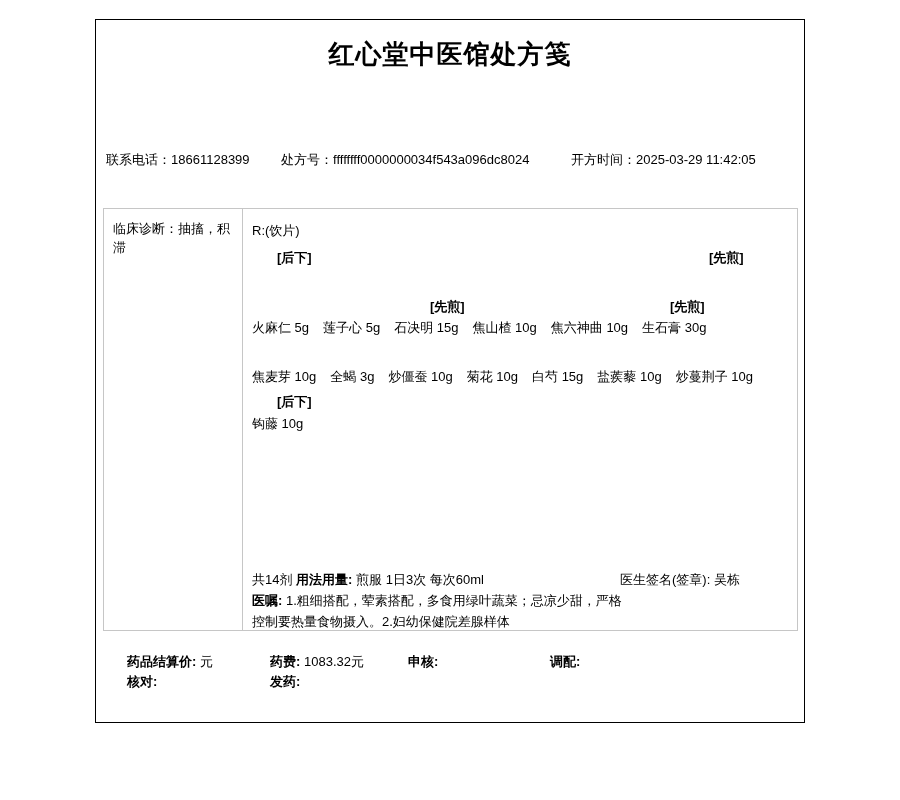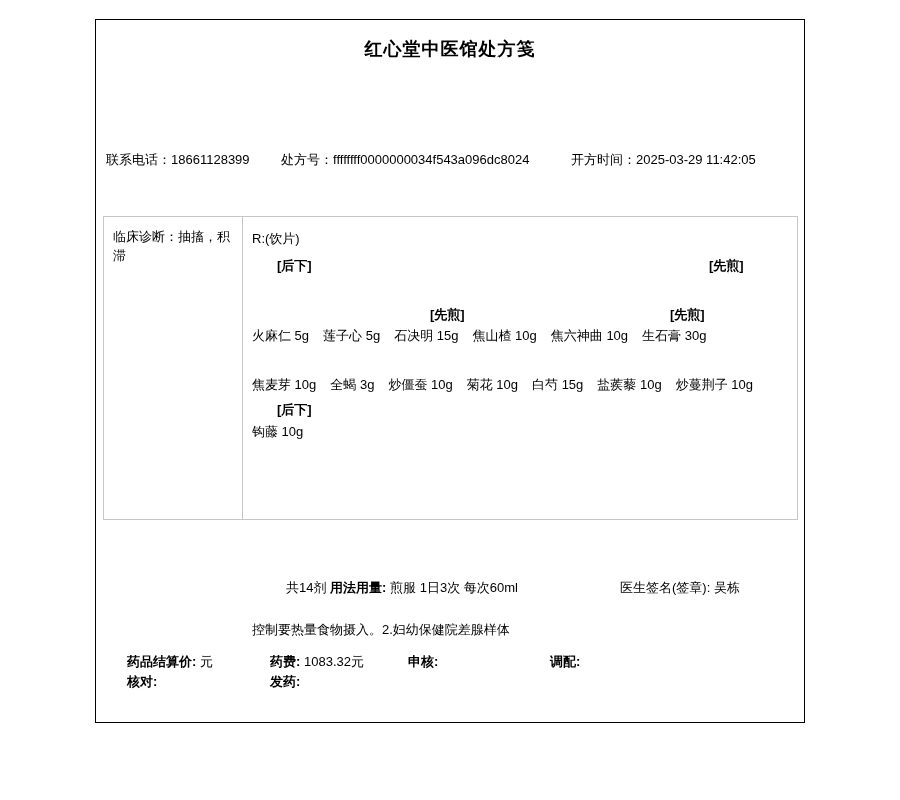--- a/index.html
+++ b/index.html
@@ -9,30 +9,30 @@
     color: #000; font-size: 13px;
   }
   .outer-box {
     position: absolute; left: 95px; top: 19px;
     width: 710px; height: 704px;
     border: 1px solid #000; box-sizing: border-box;
     background: #fff;
   }
   .page-title {
     position: absolute; left: 0; top: 17px; width: 100%;
-    text-align: center; font-size: 18px; font-weight: bold;
+    text-align: center; font-size: 26px; font-weight: bold;
     letter-spacing: 1px;
   }
   .info-row { position: absolute; left: 0; width: 100%; height: 17px; }
   #info-row-1 { top: 101px; }
   #info-row-2 { top: 131px; text-decoration: underline; }
   .info-item { position: absolute; white-space: nowrap; }
   .inner-box {
-    position: absolute; left: 7px; top: 196px;
-    width: 695px; height: 304px;
+    position: absolute; left: 7px; top: 188px;
+    width: 695px; height: 423px;
     border: 1px solid #c6c6c6; box-sizing: border-box; padding-left: 47px;
   }
   .col-divider {
     position: absolute; left: 138px; top: 0; bottom: 0;
     width: 1px; background: #c6c6c6;
   }
   .diag-cell {
     position: absolute; left: 9px; top: 11px; width: 124px;
     line-height: 1.45;
   }
@@ -55,31 +55,35 @@
       <span class="info-item" style="left: 475px;">开方时间：2025-03-29 11:42:05</span>
     </div>
 
   <div class="inner-box">
     <div class="col-divider"></div>
 
     <div class="diag-cell"><span>临床诊断：</span><span>抽搐，积滞</span></div>
 
     <div class="abs" style="left:148px; top:13px;">R:(饮片)</div>
 
-    <div class="abs" style="left:148px; top:362px;margin-left:34px;">
+    <div class="abs" style="left:148px; top:362px;">
       <span>共14剂</span>
       <span class="b">用法用量:</span>
       <span>煎服 1日3次 每次60ml</span>
     </div>
 
     <div class="abs" style="left:516px; top:362px;">
       <span>医生签名(签章):</span>
       <span>吴栋</span>
     </div>
 
+    <div class="abs" style="left:148px; top:383px;">
+      <span class="b">医嘱:</span>
+      <span>1.粗细搭配，荤素搭配，多食用绿叶蔬菜；忌凉少甜，严格</span>
+    </div>
     <div class="abs" style="left:148px; top:404px;">控制要热量食物摄入。2.妇幼保健院差腺样体</div>
   <div class="abs b" style="left: 173px; top: 40px;">[后下]</div>
       <div class="abs b" style="left: 605px; top: 40px;">[先煎]</div>
       <div class="abs b" style="left: 326px; top: 89px;">[先煎]</div>
       <div class="abs b" style="left: 566px; top: 89px;">[先煎]</div>
       <div class="abs" style="left: 148px; top: 110px;"><span class="drug-item">火麻仁 5g</span><span class="drug-item">莲子心 5g</span><span class="drug-item">石决明 15g</span><span class="drug-item">焦山楂 10g</span><span class="drug-item">焦六神曲 10g</span><span class="drug-item">生石膏 30g</span></div>
       <div class="abs" style="left: 148px; top: 159px;"><span class="drug-item">焦麦芽 10g</span><span class="drug-item">全蝎 3g</span><span class="drug-item">炒僵蚕 10g</span><span class="drug-item">菊花 10g</span><span class="drug-item">白芍 15g</span><span class="drug-item">盐蒺藜 10g</span><span class="drug-item">炒蔓荆子 10g</span></div>
       <div class="abs b" style="left: 173px; top: 184px;">[后下]</div>
       <div class="abs" style="left: 148px; top: 206px;"><span class="drug-item">钩藤 10g</span></div>
     </div>

